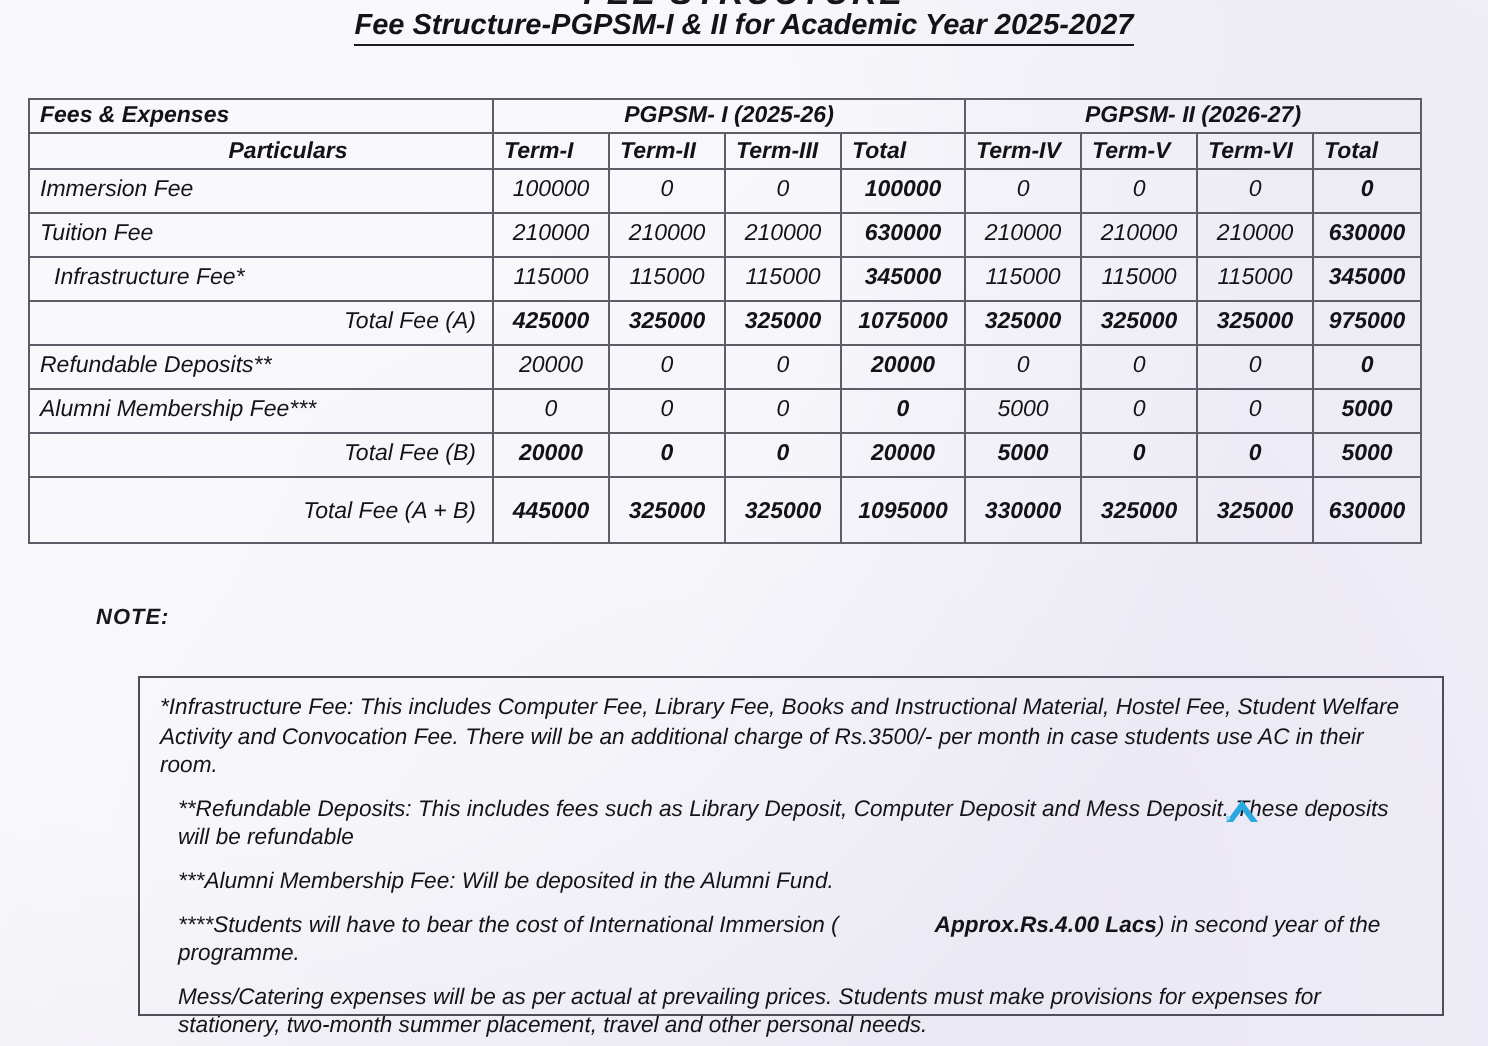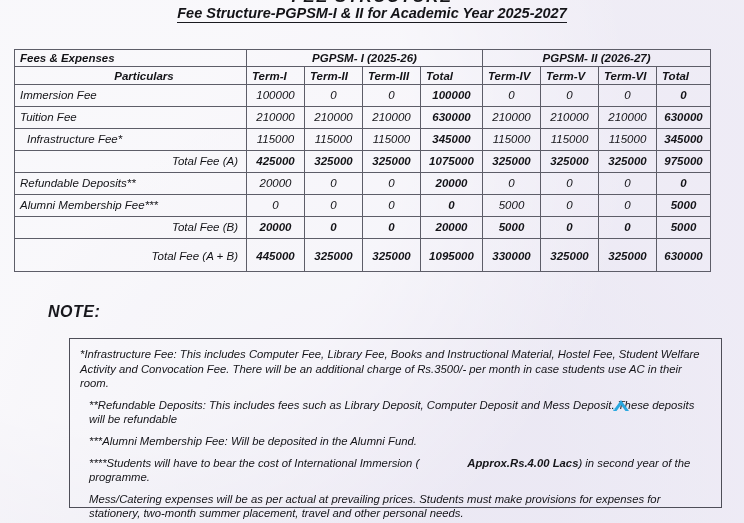--- a/index.html
+++ b/index.html
@@ -144,21 +144,21 @@
   tr.grand-row td.totlabel {
     text-align: right;
     padding-right: 8px;
   }
 
   
   .note-label {
     position: absolute;
     left: 48px;
     top: 303px;
-    font-size: 16px;
+    font-size: 11px;
     font-weight: bold;
     letter-spacing: 0.5px;
     color: #17171c;
   }
   .note-box {
     position: absolute;
     left: 33px;
     top: 338px;
     width: 653px;
     height: 170px;

